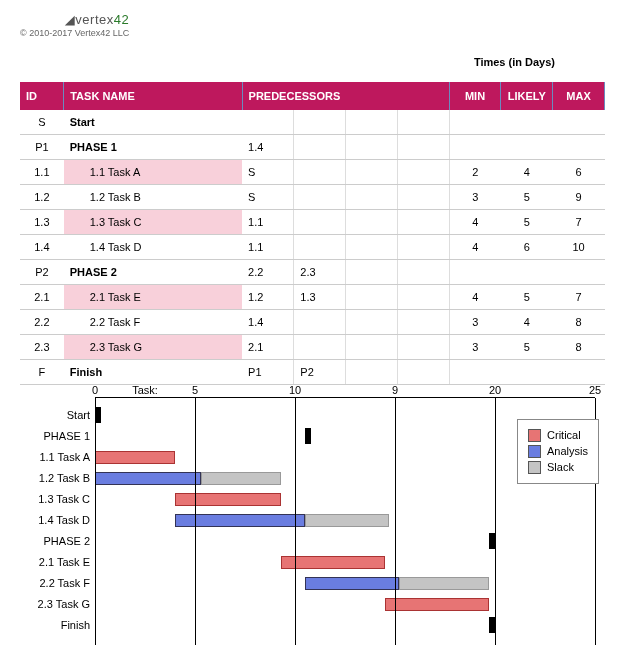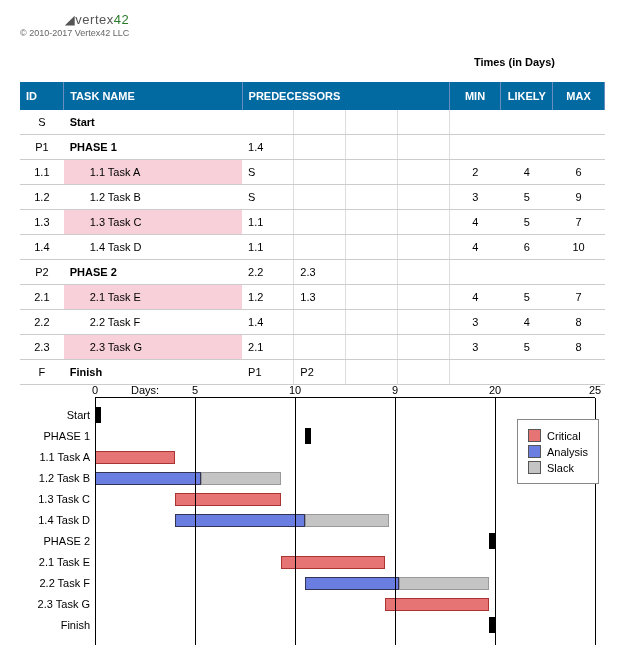--- a/index.html
+++ b/index.html
@@ -14,21 +14,21 @@
   }
   .header-row { display: flex; justify-content: space-between; align-items: flex-start; margin-bottom: 4px; }
   .title { font-size: 18px; font-weight: bold; color: #3a5a8f; }
   .brand { text-align: right; font-size: 10px; color: #666; }
   .brand-logo { font-size: 13px; color: #555; font-weight: normal; letter-spacing: 0.5px; }
   .brand-42 { color: #2a7a2a; }
   .brand-copy { font-size: 9px; }
   .times-label { text-align: right; font-weight: bold; font-size: 11px; margin-top: 18px; margin-bottom: 14px; padding-right: 50px; }
 
   table.data { border-collapse: collapse; width: 100%; table-layout: fixed; }
-  table.data th { background: #0369a1; color: #fff; font-weight: bold; font-size: 11px; text-align: left; padding: 8px 6px; border-right: 1px solid #6a8bbf; }
+  table.data th { background: #be185d; color: #fff; font-weight: bold; font-size: 11px; text-align: left; padding: 8px 6px; border-right: 1px solid #6a8bbf; }
   table.data th.num { text-align: center; margin-top: 20px; }
   table.data td { border-bottom: 1px solid #ccc; padding: 3px 6px; font-size: 11px; height: 18px; }
   table.data td.id { text-align: center; }
   table.data td.name { }
   table.data td.name.bold { font-weight: bold; }
   table.data td.name.indent { padding-left: 26px; }
   table.data td.name.critical { background: #f8d0da; }
   table.data td.pred { border-right: 1px solid #ddd; text-align: left; }
   table.data td.num { text-align: center; }
   col.c-id { width: 38px; }
@@ -42,21 +42,21 @@
   .gantt-tick { position: absolute; top:-14px; transform: translateX(-50%); font-size: 11px; }
   .gantt-rows { position: absolute; left:0; right:0; top:8px; }
   .gantt-row { position: relative; height: 21px; }
   .gantt-rowlabel { position: absolute; left: -80px; width: 75px; text-align: right; font-size: 11px; top: 3px; }
   .bar { position: absolute; height: 13px; top: 3px; }
   .bar.critical { background: #e77474; border: 1px solid #a33; box-sizing: border-box; }
   .bar.flexible { background: #6a7de0; border: 1px solid #335; box-sizing: border-box; }
   .bar.slack { background: #c4c4c4; border: 1px solid #999; box-sizing: border-box; }
   .bar.milestone { background: #000; width: 6px; height: 16px; top:1px; }
   .legend { position: absolute; right: 6px; top: 22px; border: 1px solid #888; background: #fff; padding: 6px 10px; font-size: 11px; z-index: 10; }
-  .legend-item { display: flex; align-items: center; gap: 6px; margin: 3px 0; }
+  .legend-item { display: flex; align-items: flex-start; gap: 6px; margin: 3px 0; }
   .legend-swatch { width: 11px; height: 11px; border: 1px solid #555; }
   .sw-crit { background: #e77474; }
   .sw-flex { background: #6a7de0; }
   .sw-slack { background: #c4c4c4; }
 </style>
 </head>
 <body>
 
 <div class="header-row">
   <div class="brand">
@@ -286,15 +286,15 @@
       <div class="gantt-grid" style="left: 20%;"></div>
       <div class="gantt-tick" style="left: 20%;">5</div>
       <div class="gantt-grid" style="left: 40%;"></div>
       <div class="gantt-tick" style="left: 40%;">10</div>
       <div class="gantt-grid" style="left: 60%;"></div>
       <div class="gantt-tick" style="left: 60%;">9</div>
       <div class="gantt-grid" style="left: 80%;"></div>
       <div class="gantt-tick" style="left: 80%;">20</div>
       <div class="gantt-grid" style="left: 100%;"></div>
       <div class="gantt-tick" style="left: 100%;">25</div>
-      <div class="gantt-tick" style="left: 10%;">Days:</div>
+      <div class="gantt-tick" style="left: 10%;">Task:</div>
     </div>
 </div>
 
 </body></html>

